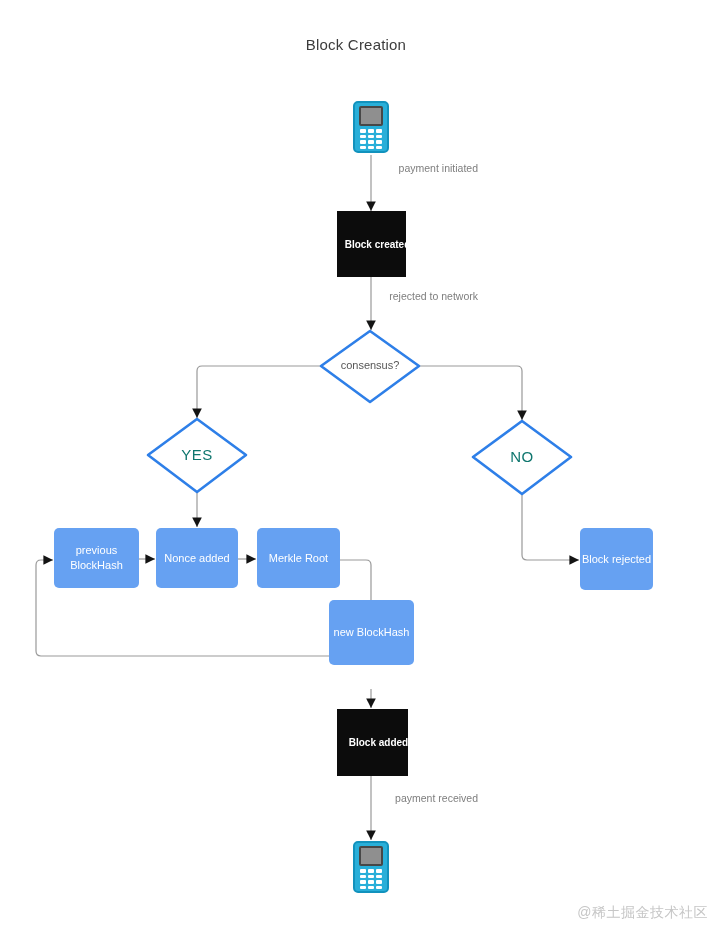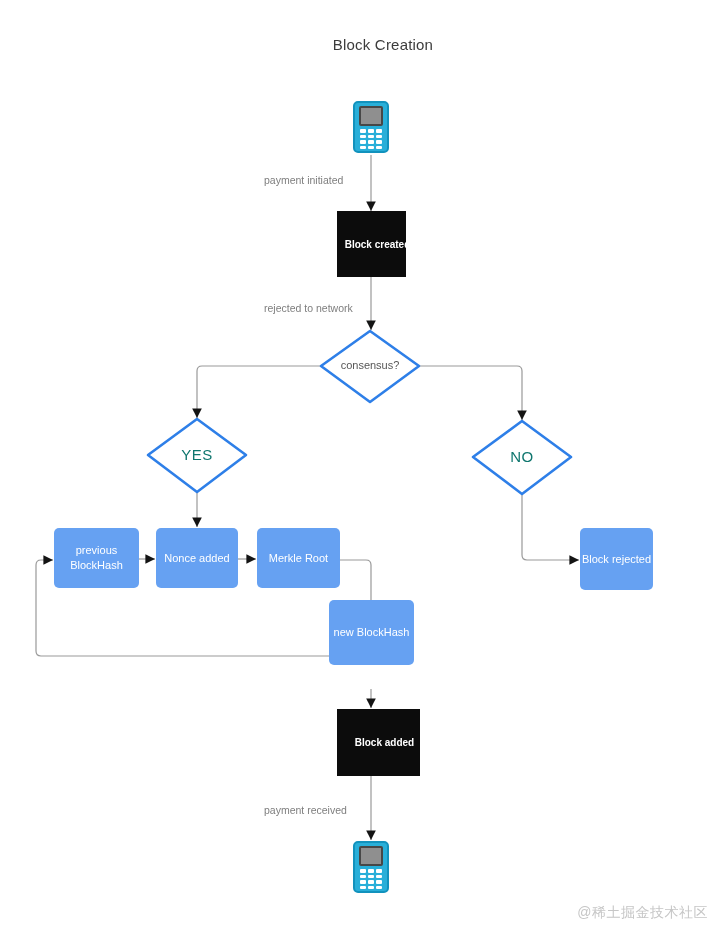--- a/index.html
+++ b/index.html
@@ -2,27 +2,27 @@
 <html><head>
 <meta charset="utf-8">
 <style>
   html,body{margin:0;padding:0;background:#fff;}
   .canvas{
     position:relative;width:720px;height:932px;background:#ffffff;
     font-family:"Liberation Sans", sans-serif;overflow:hidden;
   }
   .abs{position:absolute;}
   .title{
-    left:233px;top:36px;width:300px;text-align:center;
+    left:206px;top:36px;width:300px;text-align:center;
     font-size:15px;color:#3c3c3c;letter-spacing:.2px;
   }
   svg.connectors{position:absolute;left:0;top:0;}
   
   .edge-label{
-    width:220px;text-align:left;font-size:10.5px;color:#7e7e7e;margin-top:12px;
+    width:220px;text-align:right;font-size:10.5px;color:#7e7e7e;
   }
   .edge-label span{background:#ffffff;padding:0 3px;}
   
   .process{
     background:#66a1f2;border-radius:5px;color:#ffffff;font-size:11px;
     display:flex;align-items:center;justify-content:center;text-align:center;
     line-height:1.35;padding:0 3px;box-sizing:border-box;
   }
   .nowrap{white-space:nowrap;}
   
@@ -109,21 +109,21 @@
     <span>payment initiated</span>
   </div>
   <div class="abs edge-label" style="left:261px;top:290px;">
     <span>rejected to network</span>
   </div>
   <div class="abs edge-label" style="left:261px;top:792px;">
     <span>payment received</span>
   </div>
 
   <div class="abs terminal" style="left:337px;top:211px;width:69px;height:66px;">Block created</div>
-  <div class="abs terminal" style="left:337px;top:709px;width:83px;height:67px;">Block added</div>
+  <div class="abs terminal" style="left:337px;top:709px;width:71px;height:67px;">Block added</div>
 
   <div class="abs diamond-label decision-small" style="left:321px;top:359px;width:98px;">consensus?</div>
   <div class="abs diamond-label decision-big" style="left:147px;top:446px;width:100px;">YES</div>
   <div class="abs diamond-label decision-big" style="left:472px;top:448px;width:100px;">NO</div>
 
   <div class="abs process" style="left:54px;top:528px;width:85px;height:60px;padding:12px 9px;">previous BlockHash</div>
   <div class="abs process nowrap" style="left:156px;top:528px;width:82px;height:60px;">Nonce added</div>
   <div class="abs process nowrap" style="left:257px;top:528px;width:83px;height:60px;">Merkle Root</div>
   <div class="abs process nowrap" style="left:580px;top:528px;width:73px;height:62px;">Block rejected</div>
   <div class="abs process nowrap" style="left:329px;top:600px;width:85px;height:65px;">new BlockHash</div>

